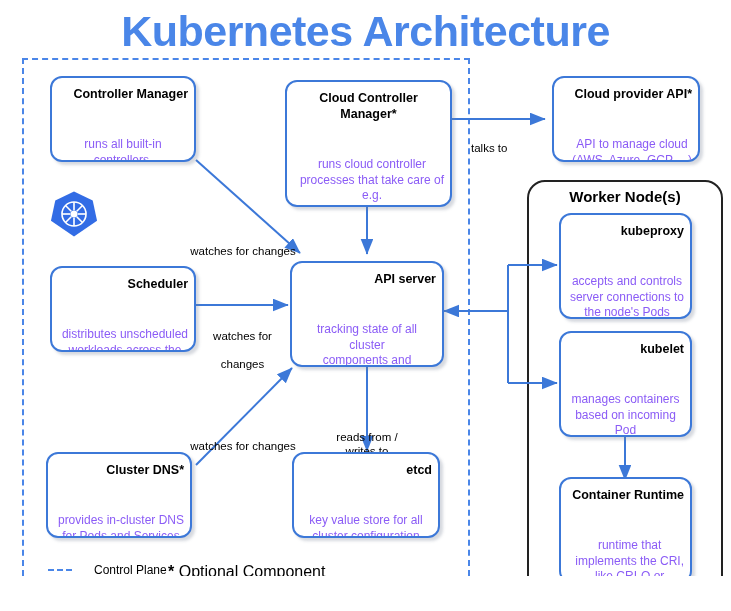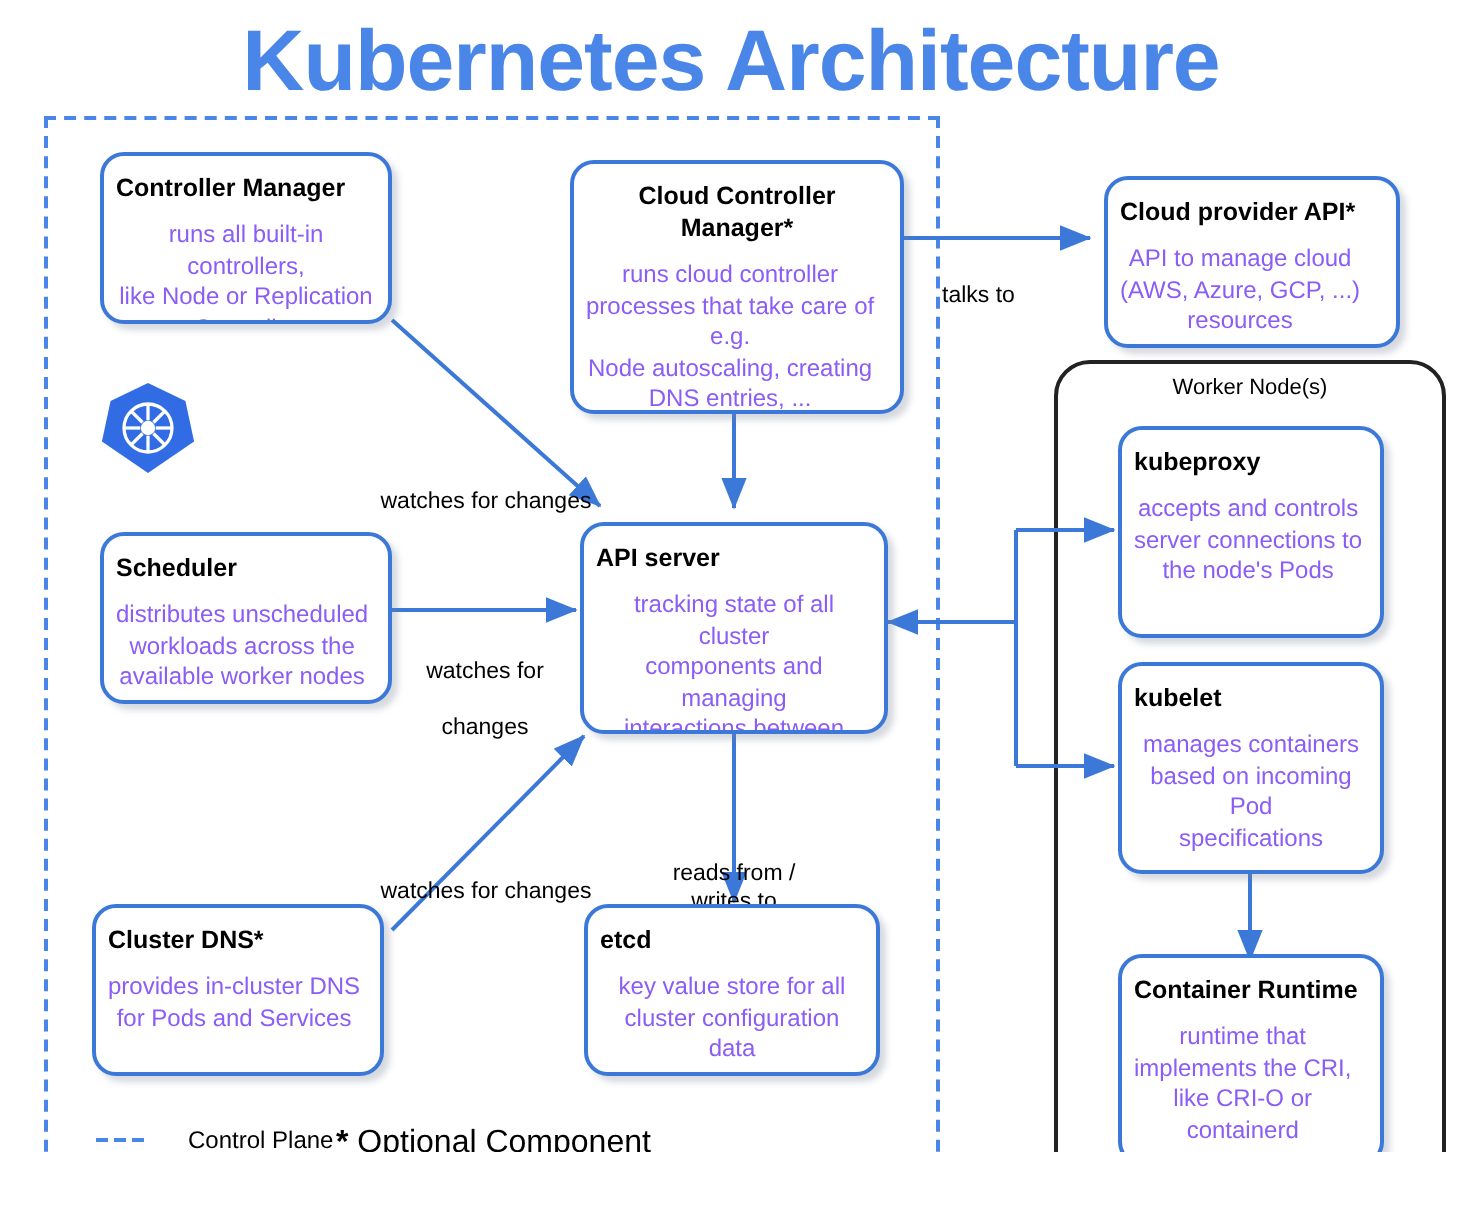--- a/index.html
+++ b/index.html
@@ -48,37 +48,38 @@
     border-radius: 18px;
     box-sizing: border-box;
     background: #ffffff;
   }
   #worker-node-title {
     position: absolute;
     left: 527px;
     top: 188px;
     width: 196px;
     text-align: center;
-    font-size: 11px;
-    font-weight: normal;
+    font-size: 15px;
+    font-weight: bold;
     color: #000000;
   }
   .node {
     position: absolute;
     box-sizing: border-box;
     background: #ffffff;
     border: 2px solid #3c78d8;
     border-radius: 12px;
     box-shadow: 3px 3px 3px rgba(120,130,150,0.30);
     display: flex;
     flex-direction: column;
-    align-items: flex-start;
+    align-items: flex-end;
     padding: 8px 6px 6px 6px;
     text-align: center;
     overflow: hidden;
+    gap: 27px;
   }
   .node .node-title {
     font-size: 12.5px;
     font-weight: bold;
     color: #000000;
     line-height: 16px;
     margin-bottom: 8px;
   }
   .node .node-desc {
     font-size: 12px;
@@ -208,21 +209,21 @@
 
   <div class="node" style="left:285px; top:80px; width:167px; height:127px;">
     <div class="node-title">Cloud Controller Manager*</div>
     <div class="node-desc">runs cloud controller
 processes that take care of
 e.g.
 Node autoscaling, creating
 DNS entries, ...</div>
   </div>
 
-  <div class="node" style="left:552px; top:88px; width:148px; height:86px;">
+  <div class="node" style="left:552px; top:76px; width:148px; height:86px;">
     <div class="node-title">Cloud provider API*</div>
     <div class="node-desc">API to manage cloud
 (AWS, Azure, GCP, ...)
 resources</div>
   </div>
 
   <div class="node" style="left:50px; top:266px; width:146px; height:86px;">
     <div class="node-title">Scheduler</div>
     <div class="node-desc">distributes unscheduled
 workloads across the

